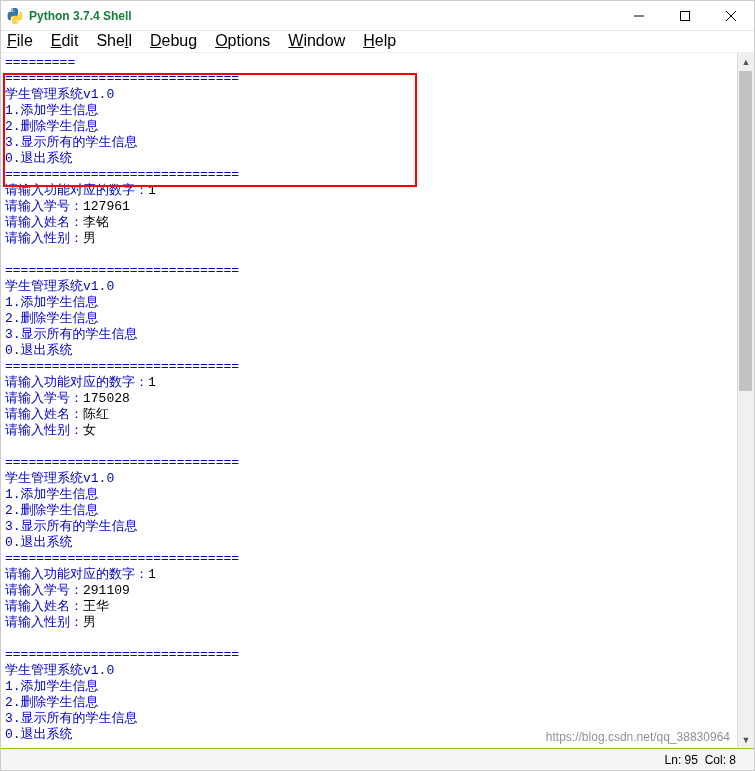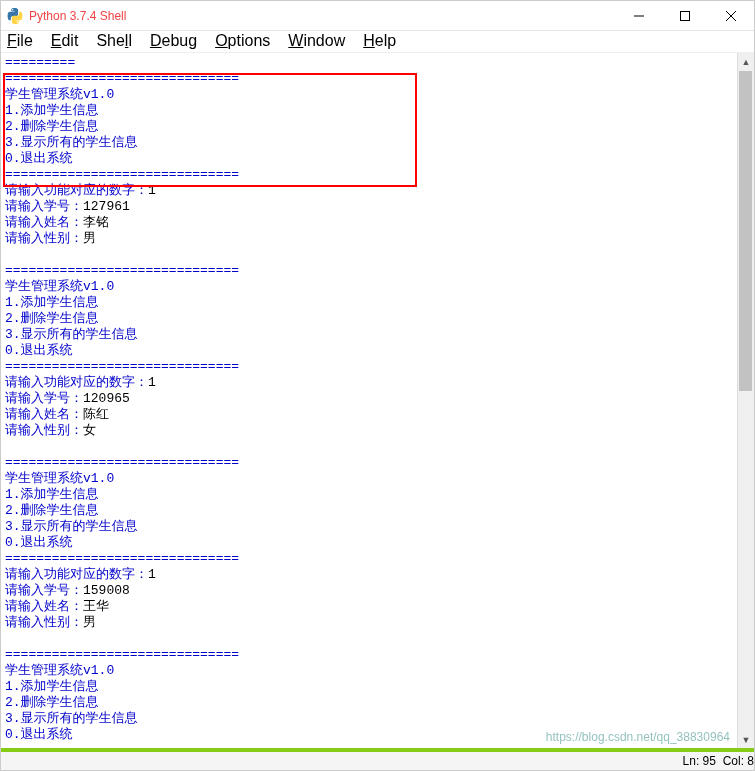--- a/index.html
+++ b/index.html
@@ -26,21 +26,22 @@
   }
   .titlebar .app-icon {
     width: 16px;
     height: 16px;
     margin-right: 6px;
     display: inline-flex;
   }
   .titlebar .title {
     flex: 1;
     font-size: 12px;
-    color: #ef4444;
+    color: #15803d;
+    font-weight: bold;
   }
   .win-controls {
     display: flex;
     height: 100%;
   }
   .win-btn {
     width: 46px;
     display: flex;
     align-items: center;
     justify-content: center;
@@ -105,34 +106,35 @@
   }
   .sb-thumb {
     position: absolute;
     right: 2px;
     width: 13px;
     background: #c2c2c2;
     border-radius: 0;
   }
   .statusbar {
     height: 22px;
-    border-top: 4px solid #84cc16;
+    border-top: 1px solid #84cc16;
     display: flex;
     align-items: center;
     justify-content: flex-end;
+    padding-right: 18px;
     font-size: 12px;
     color: #000;
     background: #f5f5f5;
   }
   .watermark {
     position: absolute;
     right: 24px;
     bottom: 4px;
     font-size: 12px;
-    color: #0f766e;
+    color: #000000;
     opacity: 0.45;
     pointer-events: none;
     font-family: sans-serif;
   }
 </style>
 </head>
 <body>
 
 <div class="titlebar">
   <span class="app-icon">
@@ -187,33 +189,33 @@
 <span class="blue">请输入性别：</span><span class="black">男</span>
 
 <span class="blue">==============================</span>
 <span class="blue">学生管理系统v1.0</span>
 <span class="blue">1.添加学生信息</span>
 <span class="blue">2.删除学生信息</span>
 <span class="blue">3.显示所有的学生信息</span>
 <span class="blue">0.退出系统</span>
 <span class="blue">==============================</span>
 <span class="blue">请输入功能对应的数字：</span><span class="black">1</span>
-<span class="blue">请输入学号：</span><span class="black">120965</span>
+<span class="blue">请输入学号：</span><span class="black">175028</span>
 <span class="blue">请输入姓名：</span><span class="black">陈红</span>
 <span class="blue">请输入性别：</span><span class="black">女</span>
 
 <span class="blue">==============================</span>
 <span class="blue">学生管理系统v1.0</span>
 <span class="blue">1.添加学生信息</span>
 <span class="blue">2.删除学生信息</span>
 <span class="blue">3.显示所有的学生信息</span>
 <span class="blue">0.退出系统</span>
 <span class="blue">==============================</span>
 <span class="blue">请输入功能对应的数字：</span><span class="black">1</span>
-<span class="blue">请输入学号：</span><span class="black">159008</span>
+<span class="blue">请输入学号：</span><span class="black">291109</span>
 <span class="blue">请输入姓名：</span><span class="black">王华</span>
 <span class="blue">请输入性别：</span><span class="black">男</span>
 
 <span class="blue">==============================</span>
 <span class="blue">学生管理系统v1.0</span>
 <span class="blue">1.添加学生信息</span>
 <span class="blue">2.删除学生信息</span>
 <span class="blue">3.显示所有的学生信息</span>
 <span class="blue">0.退出系统</span></div>
 

